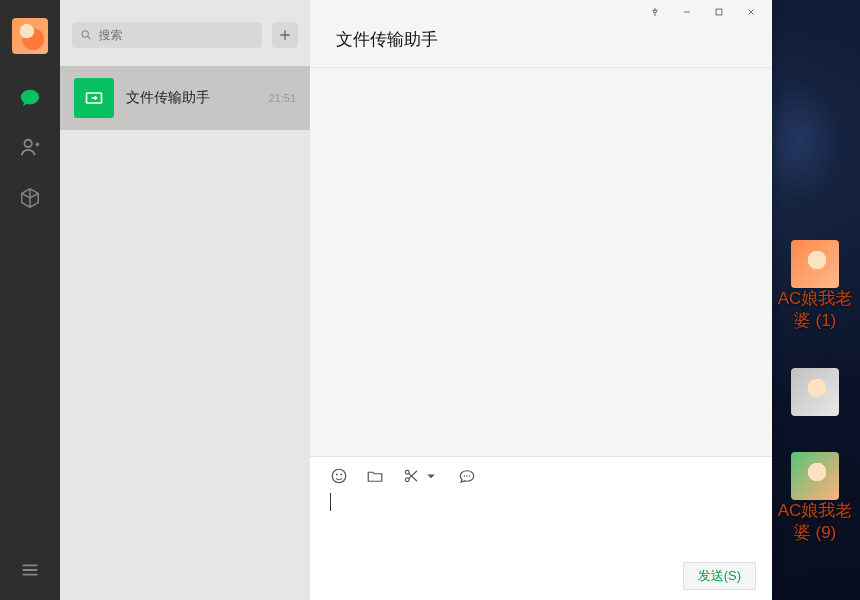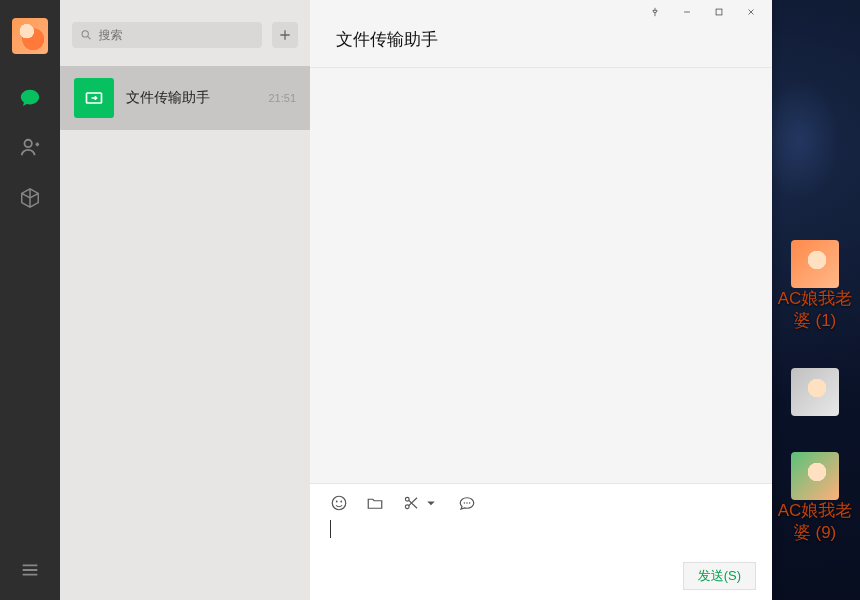--- a/index.html
+++ b/index.html
@@ -175,21 +175,21 @@
   }
   .messages {
     flex: 1;
     background: #f5f5f5;
   }
   .composer {
     border-top: 1px solid #e6e6e6;
     background: #fff;
     display: flex;
     flex-direction: column;
-    height: 117px;
+    height: 144px;
   }
   .toolbar {
     display: flex;
     align-items: center;
     gap: 18px;
     padding: 10px 20px 4px 20px;
     color: #555;
   }
   .tool-icon { cursor: pointer; display: flex; align-items: center; }
   .tool-icon svg { width: 18px; height: 18px; }

